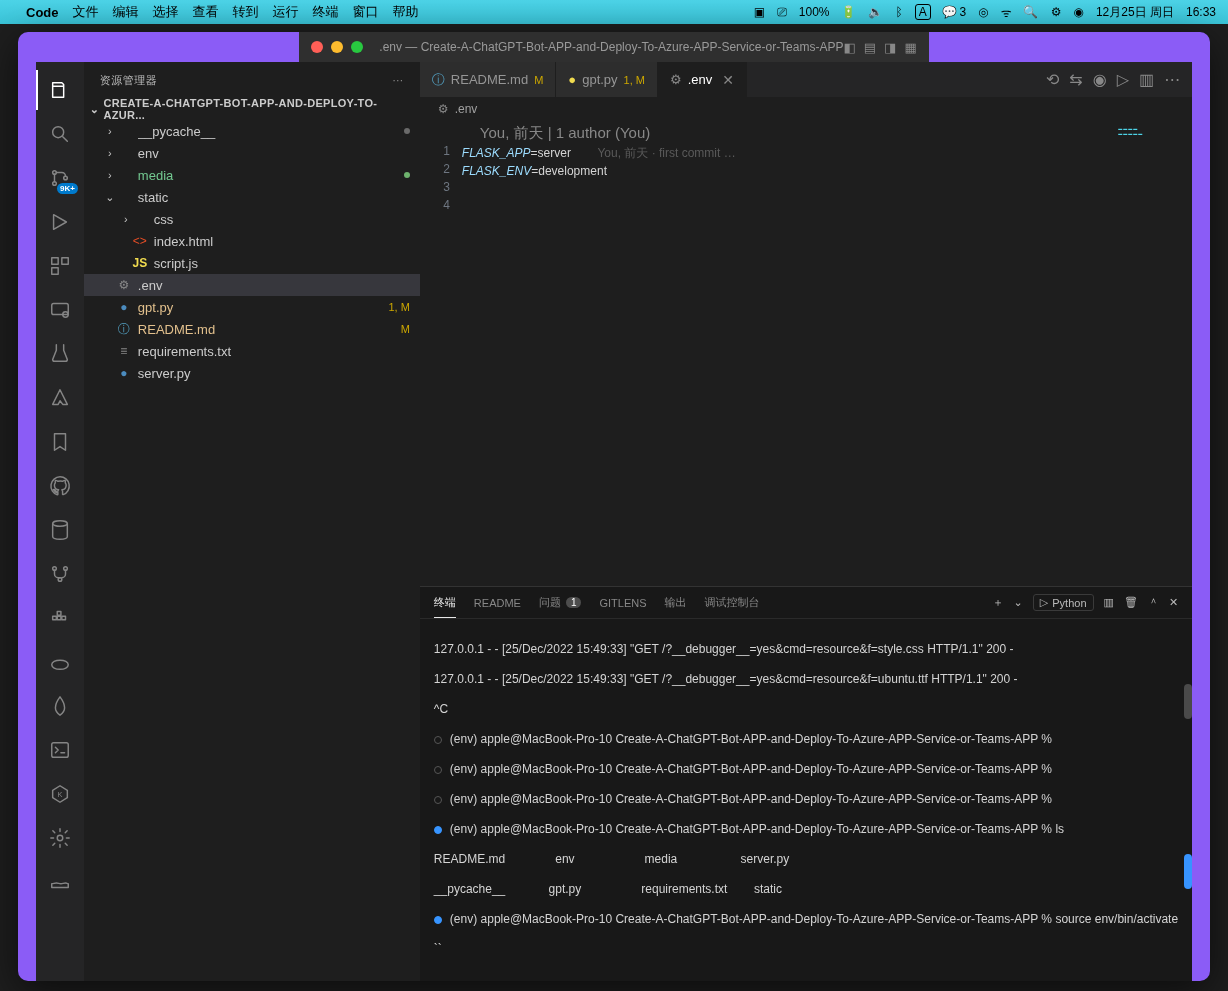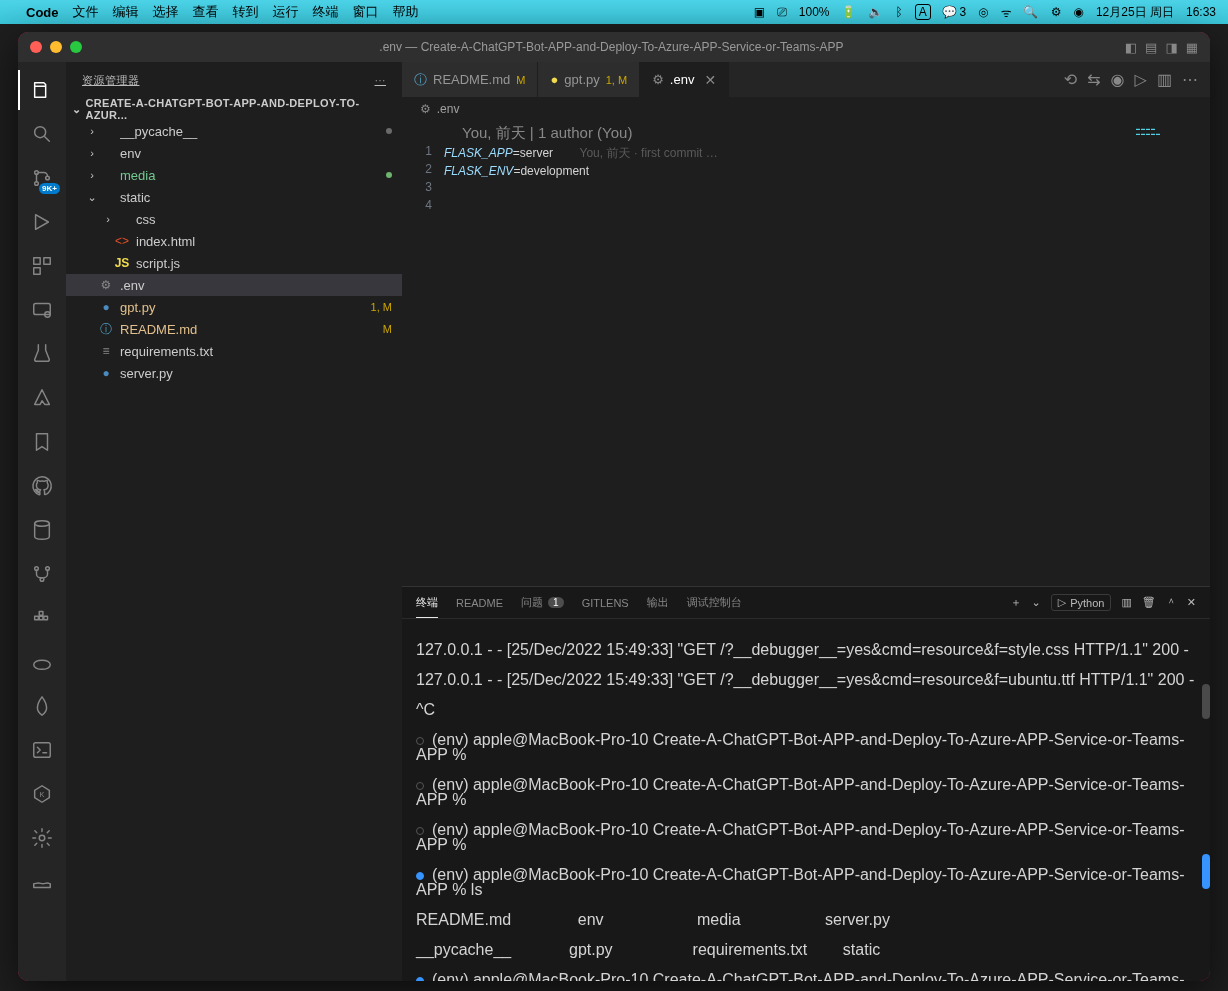--- a/index.html
+++ b/index.html
@@ -7,41 +7,41 @@
 
 
 .macos-menubar { height: 24px; background: linear-gradient(180deg, #4dd4e8, #3ac5d9); display: flex; align-items: center; padding: 0 12px; font-size: 13px; color: #000; font-weight: 500; }
 .macos-menubar .apple-logo { margin-right: 14px; font-size: 15px; }
 .macos-menubar .app-name { font-weight: 700; margin-right: 14px; }
 .macos-menubar .menu-item { margin-right: 14px; cursor: default; }
 .macos-menubar .right { margin-left: auto; display: flex; align-items: center; gap: 12px; font-size: 12px; }
 .macos-menubar .right span { display: inline-flex; align-items: center; gap: 2px; }
 
 
-.window { position: absolute; top: 32px; left: 18px; right: 18px; bottom: 10px; background: #be185d; border-radius: 10px; overflow: hidden; box-shadow: 0 10px 40px rgba(0,0,0,.6); display: flex; flex-direction: column; }
+.window { position: absolute; top: 32px; left: 18px; right: 18px; bottom: 10px; background: #8b5cf6; border-radius: 10px; overflow: hidden; box-shadow: 0 10px 40px rgba(0,0,0,.6); display: flex; flex-direction: column; align-items: center; }
 .title-bar { height: 30px; background: #2f2f2f; display: flex; align-items: center; padding: 0 12px; color: #bbb; font-size: 12px; }
 .traffic-lights { display: flex; gap: 8px; margin-right: 16px; }
 .traffic-lights .dot { width: 12px; height: 12px; border-radius: 50%; }
 .dot.red { background: #ff5f57; } .dot.yellow { background: #febc2e; } .dot.green { background: #28c840; }
 .window-title { flex: 1; text-align: center; color: #999; font-size: 12px; }
 .title-right { display: flex; gap: 8px; color: #888; font-size: 13px; }
 
 .app-body { display: flex; flex: 1; min-height: 0; }
 
 
 .activity-bar { width: 48px; background: #252526; display: flex; flex-direction: column; align-items: center; padding-top: 8px; gap: 4px; }
 .activity-item { width: 48px; height: 40px; display: flex; align-items: center; justify-content: center; color: #858585; cursor: pointer; position: relative; }
 .activity-item.active { color: #fff; }
 .activity-item.active::before { content: ''; position: absolute; left: 0; top: 0; bottom: 0; width: 2px; background: #fff; }
 .activity-item svg { width: 22px; height: 22px; }
 .activity-badge { position: absolute; bottom: 4px; right: 6px; background: #007acc; color: #fff; font-size: 8px; padding: 1px 3px; border-radius: 6px; font-weight: 600; }
 
 
 .sidebar { width: 336px; background: #1e1e1e; color: #ccc; display: flex; flex-direction: column; font-size: 13px; }
-.sidebar-header { height: 36px; display: flex; align-items: center; padding: 0 16px; color: #bbb; font-size: 11px; letter-spacing: .5px; text-decoration: underline; }
+.sidebar-header { height: 36px; display: flex; align-items: center; padding: 0 16px; color: #bbb; font-size: 11px; letter-spacing: .5px; }
 .sidebar-header-title { flex: 1; }
 .sidebar-header-dots { color: #888; cursor: pointer; }
 .project-title { height: 22px; display: flex; align-items: center; padding: 0 6px; font-size: 11px; font-weight: 700; color: #ccc; letter-spacing: .3px; cursor: pointer; }
 .project-title .chev { margin-right: 4px; }
 .tree { overflow-y: auto; flex: 1; }
 .tree-item { height: 22px; display: flex; align-items: center; padding-right: 10px; cursor: pointer; color: #ccc; }
 .tree-item.selected { background: #37373d; }
 .tree-item .chev { width: 12px; text-align: center; color: #c5c5c5; font-size: 11px; }
 .tree-item .icon { width: 16px; margin-right: 6px; display: inline-flex; align-items: center; justify-content: center; font-size: 12px; }
 .tree-item .label { flex: 1; white-space: nowrap; overflow: hidden; text-overflow: ellipsis; }
@@ -73,21 +73,21 @@
 .minimap .mm-text { position: absolute; top: 6px; left: 6px; font-size: 4px; color: #4dd4e8; letter-spacing: 1px; }
 
 
 .panel { height: 395px; background: #181818; border-top: 1px solid #333; display: flex; flex-direction: column; color: #ccc; }
 .panel-tabs { height: 32px; display: flex; align-items: center; padding: 0 14px; gap: 18px; border-bottom: 1px solid #2a2a2a; font-size: 11px; color: #888; }
 .panel-tab { display: flex; align-items: center; gap: 5px; cursor: pointer; height: 100%; }
 .panel-tab.active { color: #e7e7e7; border-bottom: 1px solid #e7e7e7; }
 .panel-tab .badge { background: #4d4d4d; color: #fff; border-radius: 8px; font-size: 10px; padding: 0 5px; }
 .panel-right { margin-left: auto; display: flex; align-items: center; gap: 10px; color: #bbb; }
 .panel-right .pill { border: 1px solid #3a3a3a; border-radius: 3px; padding: 1px 6px; font-size: 11px; display: flex; align-items: center; gap: 4px; }
-.terminal-body { flex: 1; padding: 8px 14px; font-family: Menlo, Monaco, monospace; font-size: 16px; line-height: 15px; overflow: auto; white-space: pre-wrap; position: relative; }
+.terminal-body { flex: 1; padding: 8px 14px; font-family: Menlo, Monaco, monospace; font-size: 12px; line-height: 15px; overflow: auto; white-space: pre-wrap; position: relative; }
 .term-line .circ { display: inline-block; width: 8px; height: 8px; border: 1px solid #555; border-radius: 50%; margin-right: 8px; vertical-align: middle; }
 .term-line .circ.fill { background: #3794ff; border-color: #3794ff; }
 .term-line { color: #d4d4d4; }
 .scrollbar-track { position: absolute; right: 0; top: 0; bottom: 0; width: 10px; }
 .scrollbar-thumb { position: absolute; right: 0; width: 8px; background: #4a4a4a; border-radius: 4px; }
 
 svg { fill: none; stroke: currentColor; stroke-width: 1.6; stroke-linecap: round; stroke-linejoin: round; }
 </style>
 </head>
 <body>

